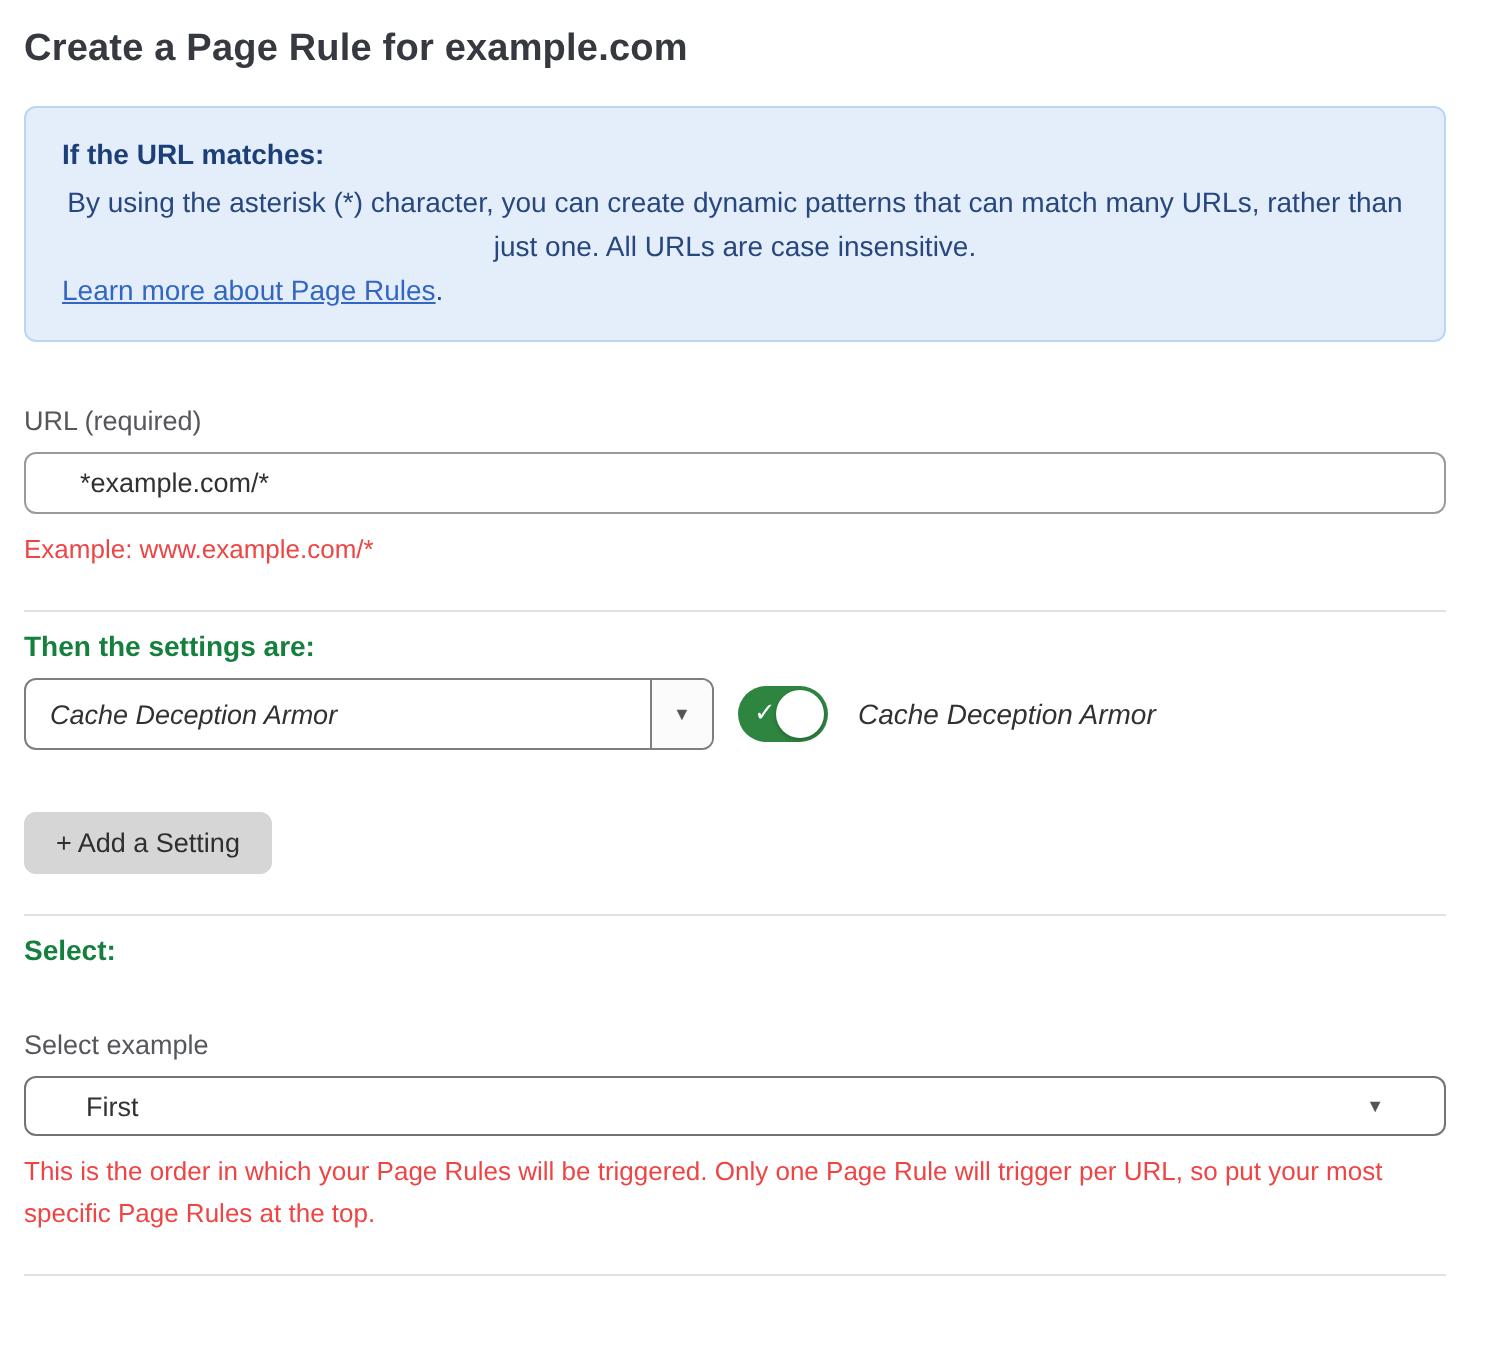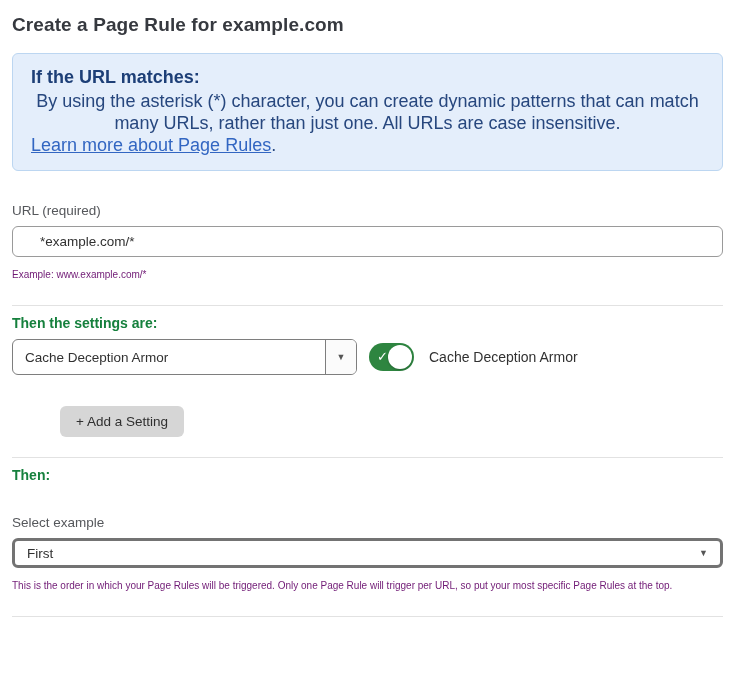--- a/index.html
+++ b/index.html
@@ -22,21 +22,21 @@
     letter-spacing: 0.1px;
   }
   
   .info-box {
     margin-top: 17px;
     background: #e4eefb;
     border: 1px solid #bcd6f1;
     border-radius: 6px;
     padding: 12px 18px 14px 18px;
     line-height: 22px;
-    font-size: 18px;
+    font-size: 14px;
   }
   .info-heading {
     font-weight: bold;
     color: #1d3f77;
     margin-bottom: 2px;
   }
   .info-body { color: #27477e; text-align: center; }
   .info-link-line { color: #27477e; }
   .info-link {
     color: #3266c2;
@@ -58,40 +58,41 @@
     border-radius: 6px;
     padding: 0 27px;
     font-size: 13.5px;
     color: #313131;
     font-family: inherit;
     background: #fff;
     outline: none;
   }
   .hint {
     margin-top: 7px;
-    font-size: 10px;
-    color: #701a75;
+    font-size: 13px;
+    color: #ef4444;
     line-height: 21px;
   }
   .divider {
     border: none;
     border-top: 1px solid #e2e2e2;
     margin-top: 20px;
   }
   .section-heading {
     margin-top: 9px;
     font-size: 14px;
     font-weight: bold;
     color: #15803d;
   }
   
   .setting-row {
     display: flex;
     align-items: center;
     margin-top: 8px;
+    font-style: italic;
   }
   .setting-select {
     width: 345px;
     height: 36px;
     border: 1px solid #7e7e7e;
     border-radius: 6px;
     display: flex;
     align-items: center;
     background: #fff;
     cursor: pointer;
@@ -156,34 +157,33 @@
   .btn {
     display: inline-block;
     border: none;
     border-radius: 6px;
     font-family: inherit;
     font-size: 13.5px;
     color: #2f2f2f;
     background: #d6d6d6;
     padding: 8px 16px;
     cursor: pointer;
-    margin-left: 48px;
   }
   .add-setting-btn { margin-top: 31px; }
   
   .order-select {
     margin-top: 8px;
     width: 100%;
     height: 30px;
-    border: 3px solid #737373;
+    border: 1px solid #737373;
     border-radius: 6px;
     display: flex;
     align-items: center;
     justify-content: space-between;
-    padding: 0 12px;
+    padding: 0 30px;
     font-size: 13.5px;
     color: #313131;
     background: #fff;
     cursor: pointer;
   }
 </style>
 </head>
 <body>
 
 <div class="page">
@@ -216,21 +216,21 @@
       <span class="toggle-check">✓</span>
       <span class="toggle-knob"></span>
     </div>
     <span class="toggle-text">Cache Deception Armor</span>
   </div>
 
   <button class="btn add-setting-btn">+ Add a Setting</button>
 
   <hr class="divider">
 
-  <h2 class="section-heading">Then:</h2>
+  <h2 class="section-heading">Select:</h2>
 
   <label class="field-label">Select example</label>
 
   <div class="order-select">
     <span>First</span>
     <span class="caret">▼</span>
   </div>
 
   <div class="hint">This is the order in which your Page Rules will be triggered. Only one Page Rule will trigger per URL, so put your most specific Page Rules at the top.</div>
 

